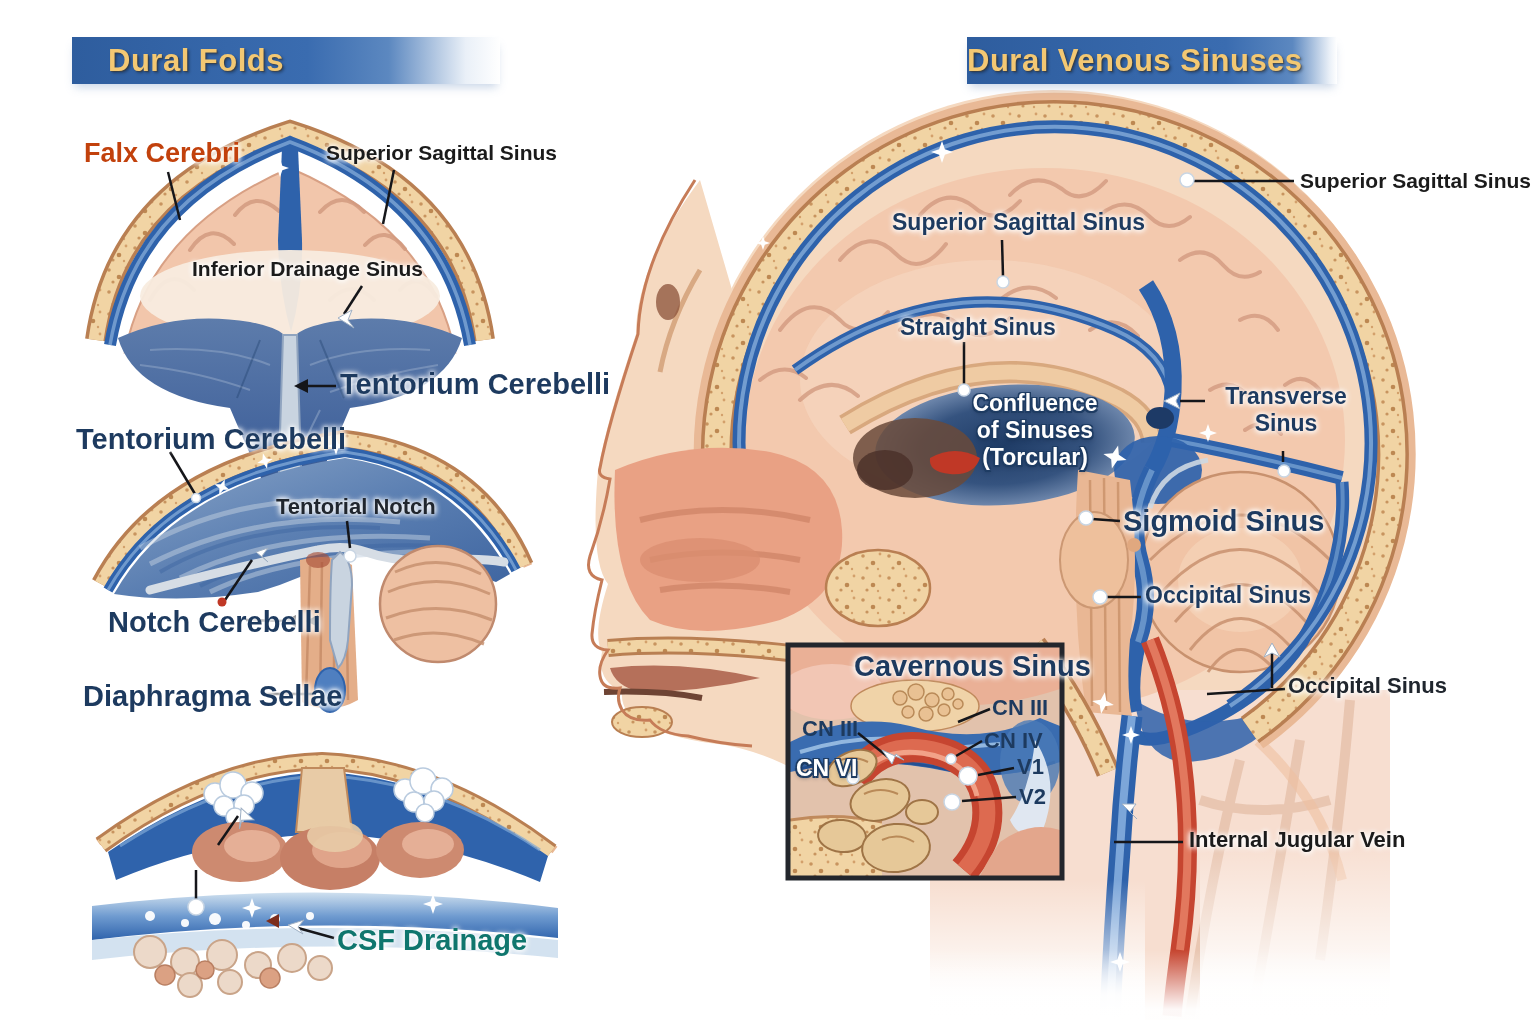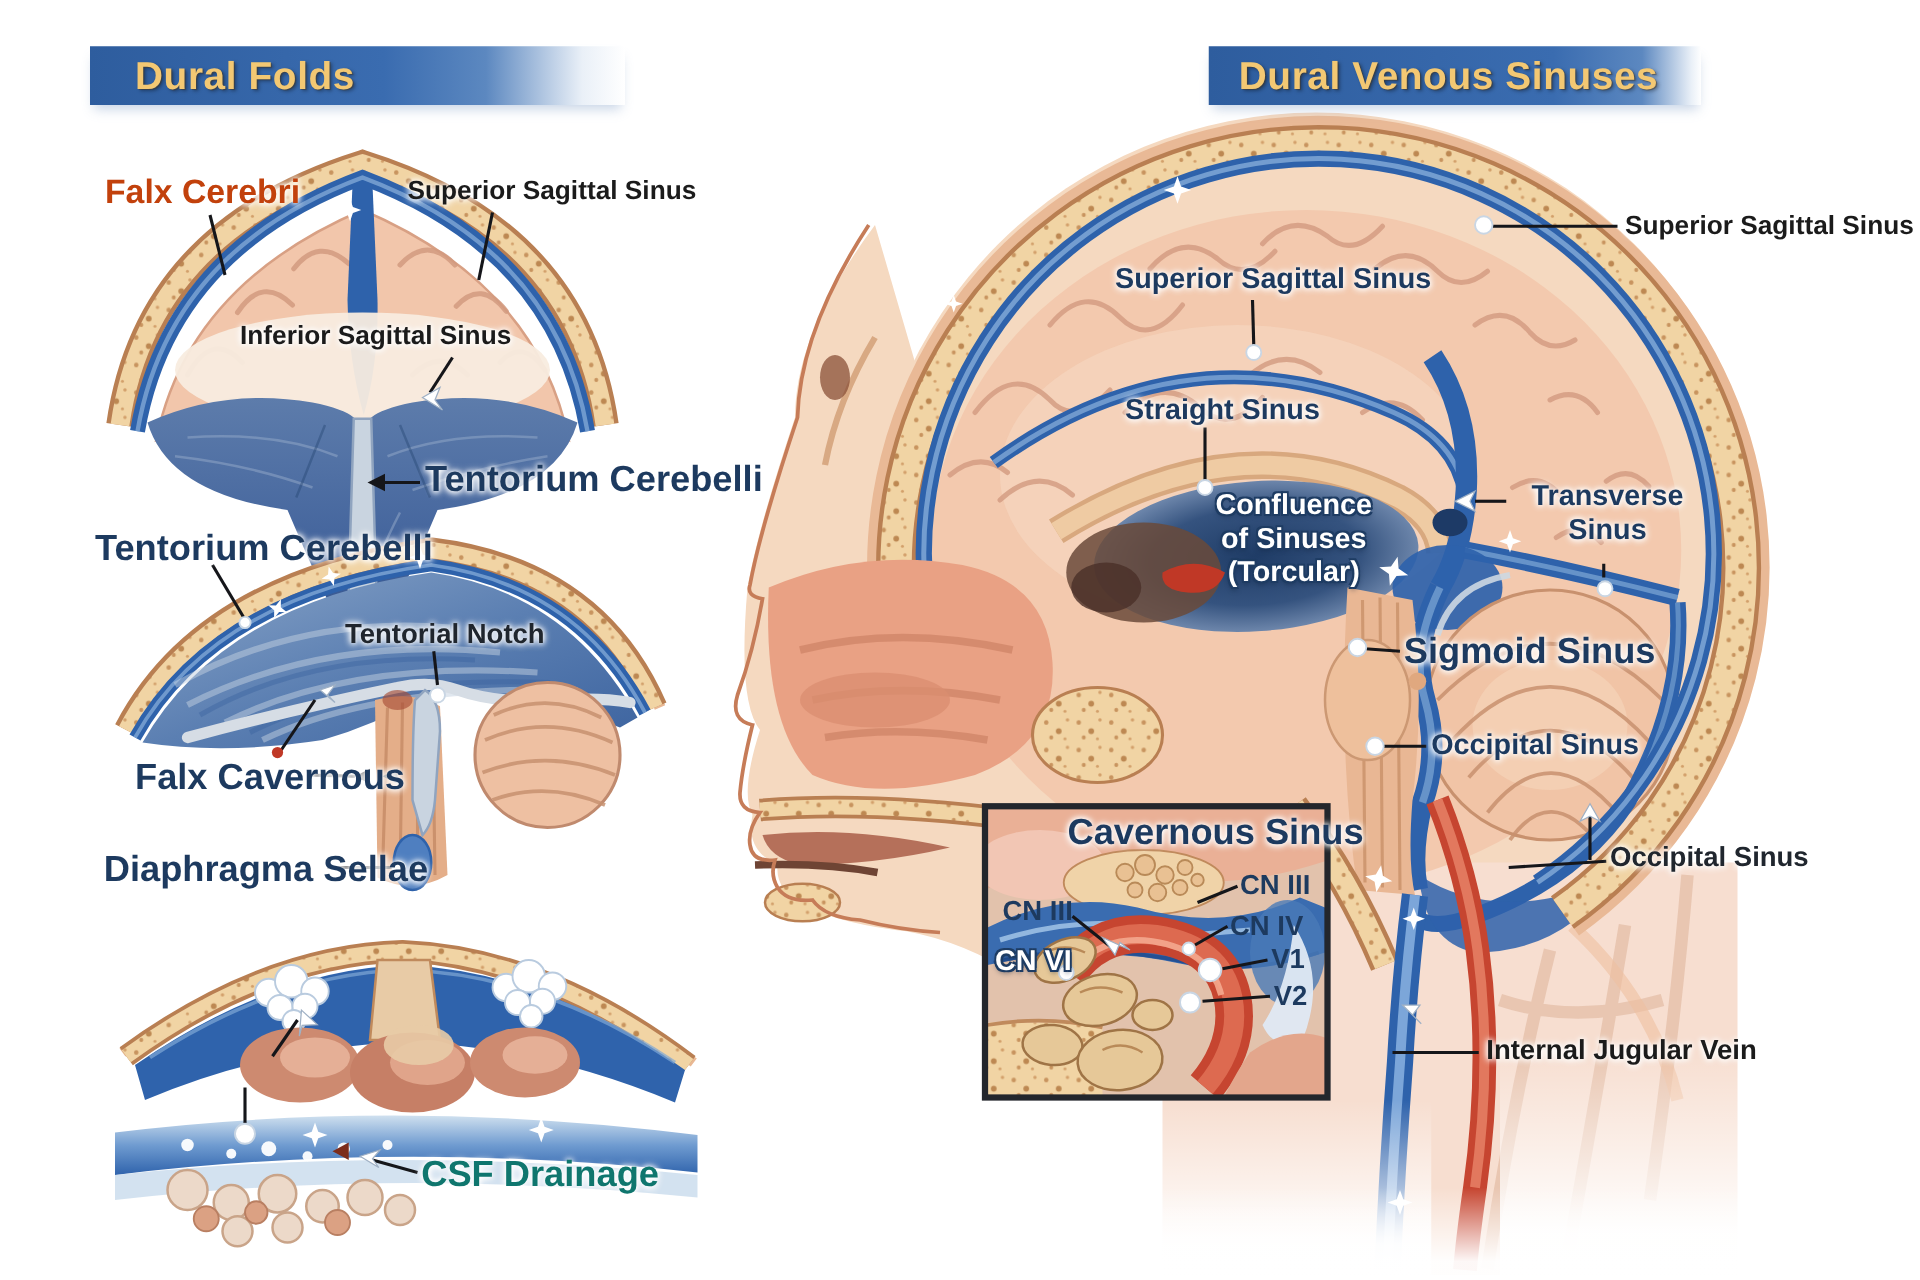--- a/index.html
+++ b/index.html
@@ -3,21 +3,21 @@
 <meta charset="utf-8">
 <style>
   html,body{margin:0;padding:0;background:#fff;}
   .canvas{position:relative;width:1536px;height:1024px;background:#ffffff;overflow:hidden;
           font-family:"Liberation Sans",sans-serif;}
   svg.art{position:absolute;left:0;top:0;z-index:0;}
   .banner{position:absolute;height:47px;display:flex;align-items:center;z-index:2;
           box-shadow:0 6px 9px -3px rgba(130,160,200,.45);}
   .banner-left{left:72px;top:37px;width:392px;padding-left:36px;
     background:linear-gradient(90deg,#2e5d9e 0%,#3a6cb0 55%,#5c88c0 74%,rgba(170,195,225,.25) 92%,rgba(255,255,255,0) 100%);}
-  .banner-right{left:967px;top:37px;width:370px;padding-left:24px;
+  .banner-right{left:967px;top:37px;width:370px;
     background:linear-gradient(90deg,#2e5d9e 0%,#3a6cb0 70%,#5c88c0 88%,rgba(170,195,225,.25) 98%,rgba(255,255,255,0) 100%);}
   .banner .t{font-size:31px;font-weight:700;color:#f3c873;letter-spacing:.5px;
     text-shadow:1px 1px 0 rgba(80,55,20,.4),2px 2px 3px rgba(0,0,0,.35);text-align:right;}
   .lbl{position:absolute;z-index:2;white-space:nowrap;color:#1d3a5f;font-weight:700;
     text-shadow:0 0 4px #fff,0 0 7px #fff,0 1px 6px rgba(255,255,255,.95);}
   .dark{color:#1b1b1b;font-weight:600;}
   .semidark{color:#20262e;font-weight:700;}
   .s21{font-size:21px}.s22{font-size:22px}.s23{font-size:23px}.s24{font-size:29px}.s27{font-size:27px;color:#c2410c}
   .whiteout{color:#ffffff;
     text-shadow:-1.5px -1.5px 0 #1e3c63,1.5px -1.5px 0 #1e3c63,-1.5px 1.5px 0 #1e3c63,1.5px 1.5px 0 #1e3c63,0 2px 4px rgba(10,25,50,.5);}
@@ -354,25 +354,25 @@
 
 <div class="banner banner-left">
   <span class="t">Dural Folds</span>
 </div>
 <div class="banner banner-right">
   <span class="t">Dural Venous Sinuses</span>
 </div>
 
 <div class="lbl s27" style="left:84px;top:138px">Falx Cerebri</div>
 <div class="lbl s21 dark" style="left:326px;top:141px">Superior Sagittal Sinus</div>
-<div class="lbl s21 dark" style="left:192px;top:257px">Inferior Sagittal Sinus</div>
+<div class="lbl s21 dark" style="left:192px;top:257px">Inferior Drainage Sinus</div>
 <div class="lbl s24" style="left:340px;top:368px">Tentorium Cerebelli</div>
 <div class="lbl s24" style="left:76px;top:423px">Tentorium Cerebelli</div>
 <div class="lbl s22 semidark" style="left:276px;top:494px">Tentorial Notch</div>
-<div class="lbl s24" style="left:108px;top:606px">Falx Cavernous</div>
+<div class="lbl s24" style="left:108px;top:606px">Notch Cerebelli</div>
 <div class="lbl s24" style="left:83px;top:680px">Diaphragma Sellae</div>
 <div class="lbl s24" style="left:337px;top:924px;color:#0f766e">CSF Drainage</div>
 
 <div class="lbl s21 dark" style="left:1300px;top:169px">Superior Sagittal Sinus</div>
 <div class="lbl s23" style="left:892px;top:209px">Superior Sagittal Sinus</div>
 <div class="lbl s23" style="left:900px;top:314px">Straight Sinus</div>
 <div class="lbl s23 stack" style="left:1206px;top:383px;width:160px">
   <div>Transverse</div>
   <div>Sinus</div>
 </div>

